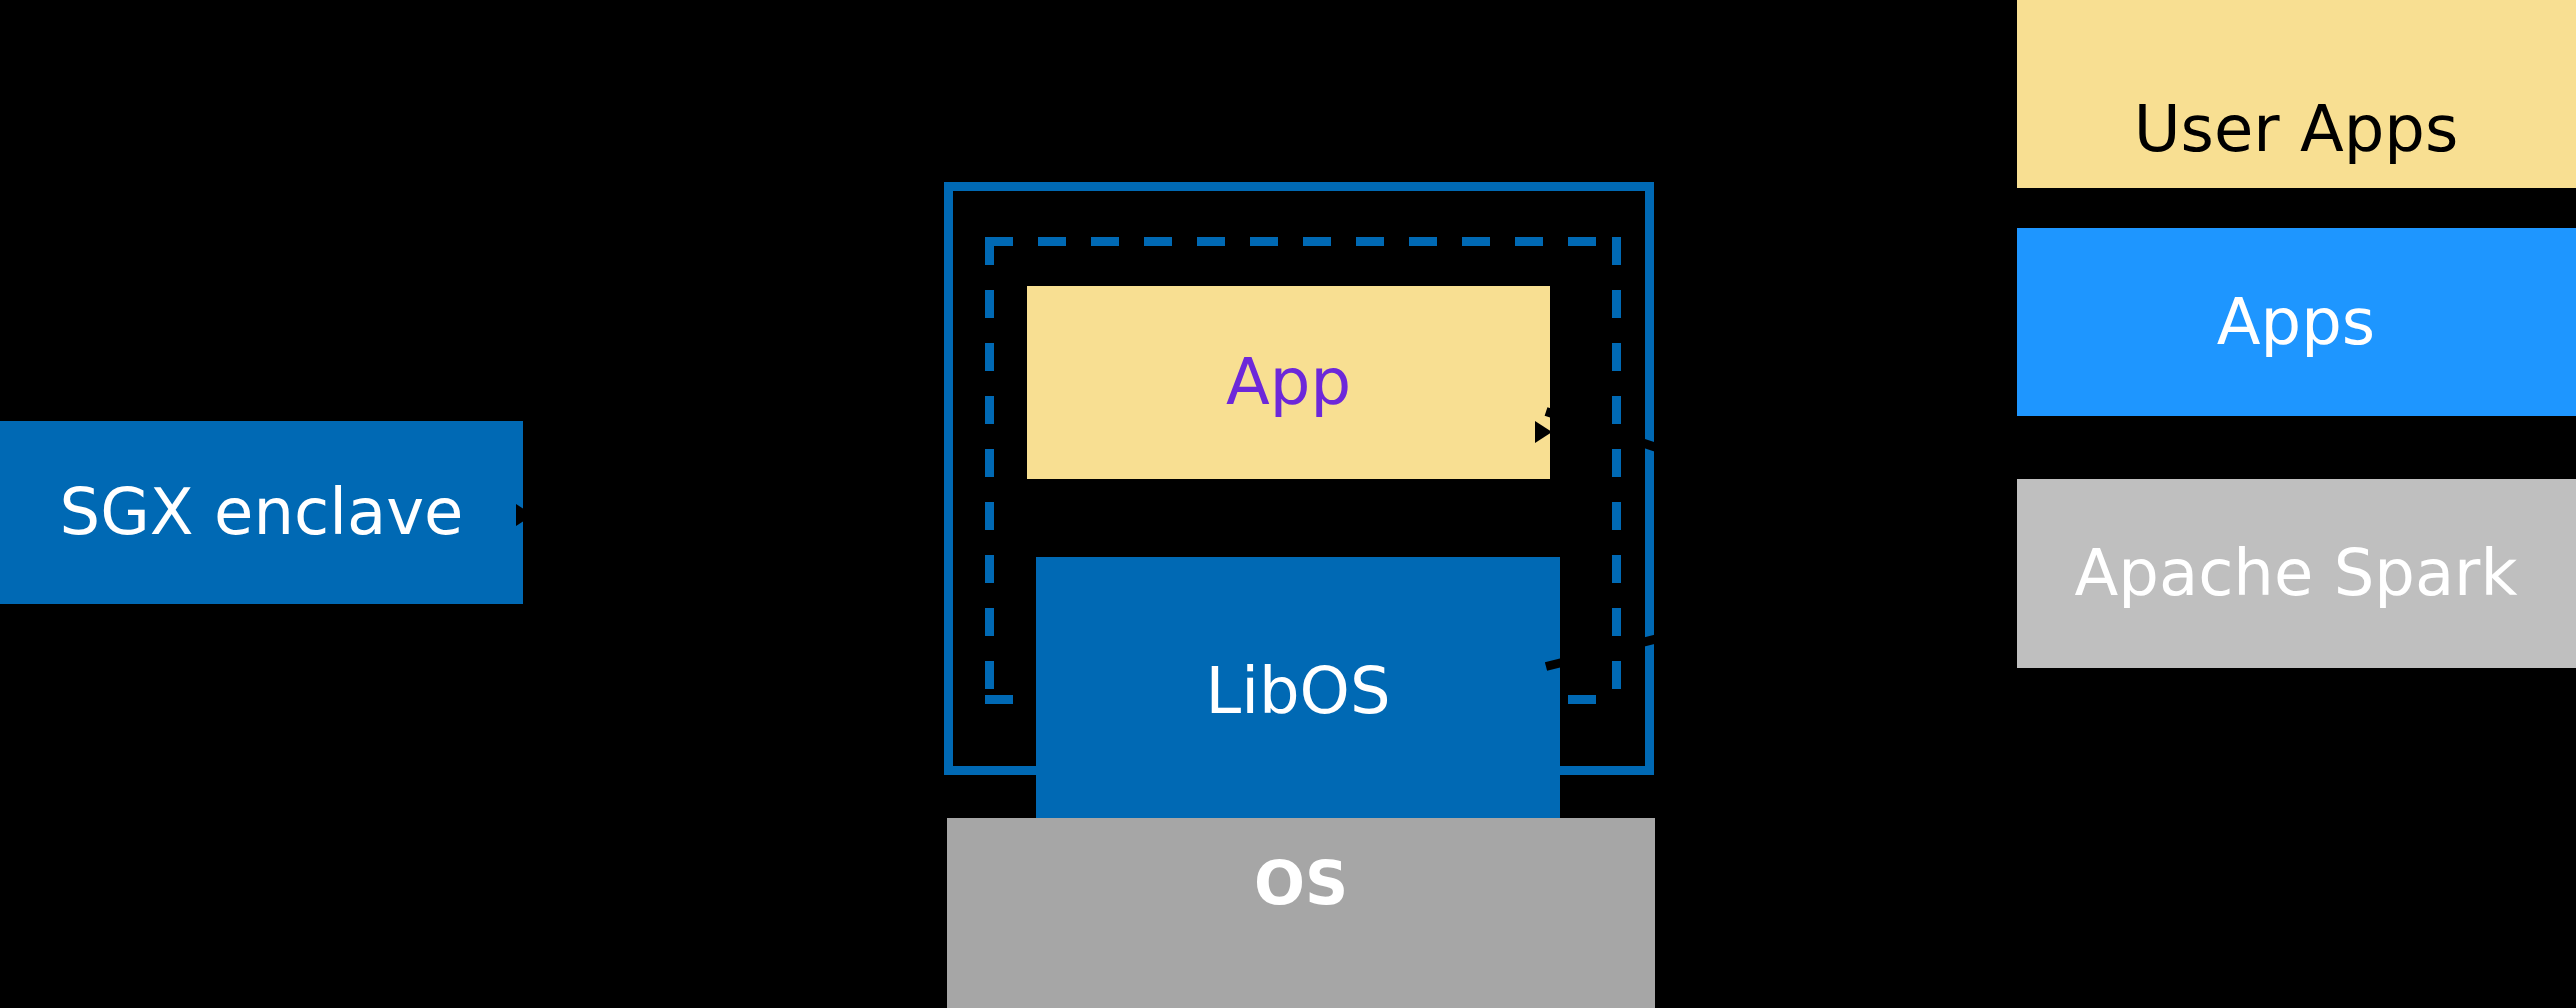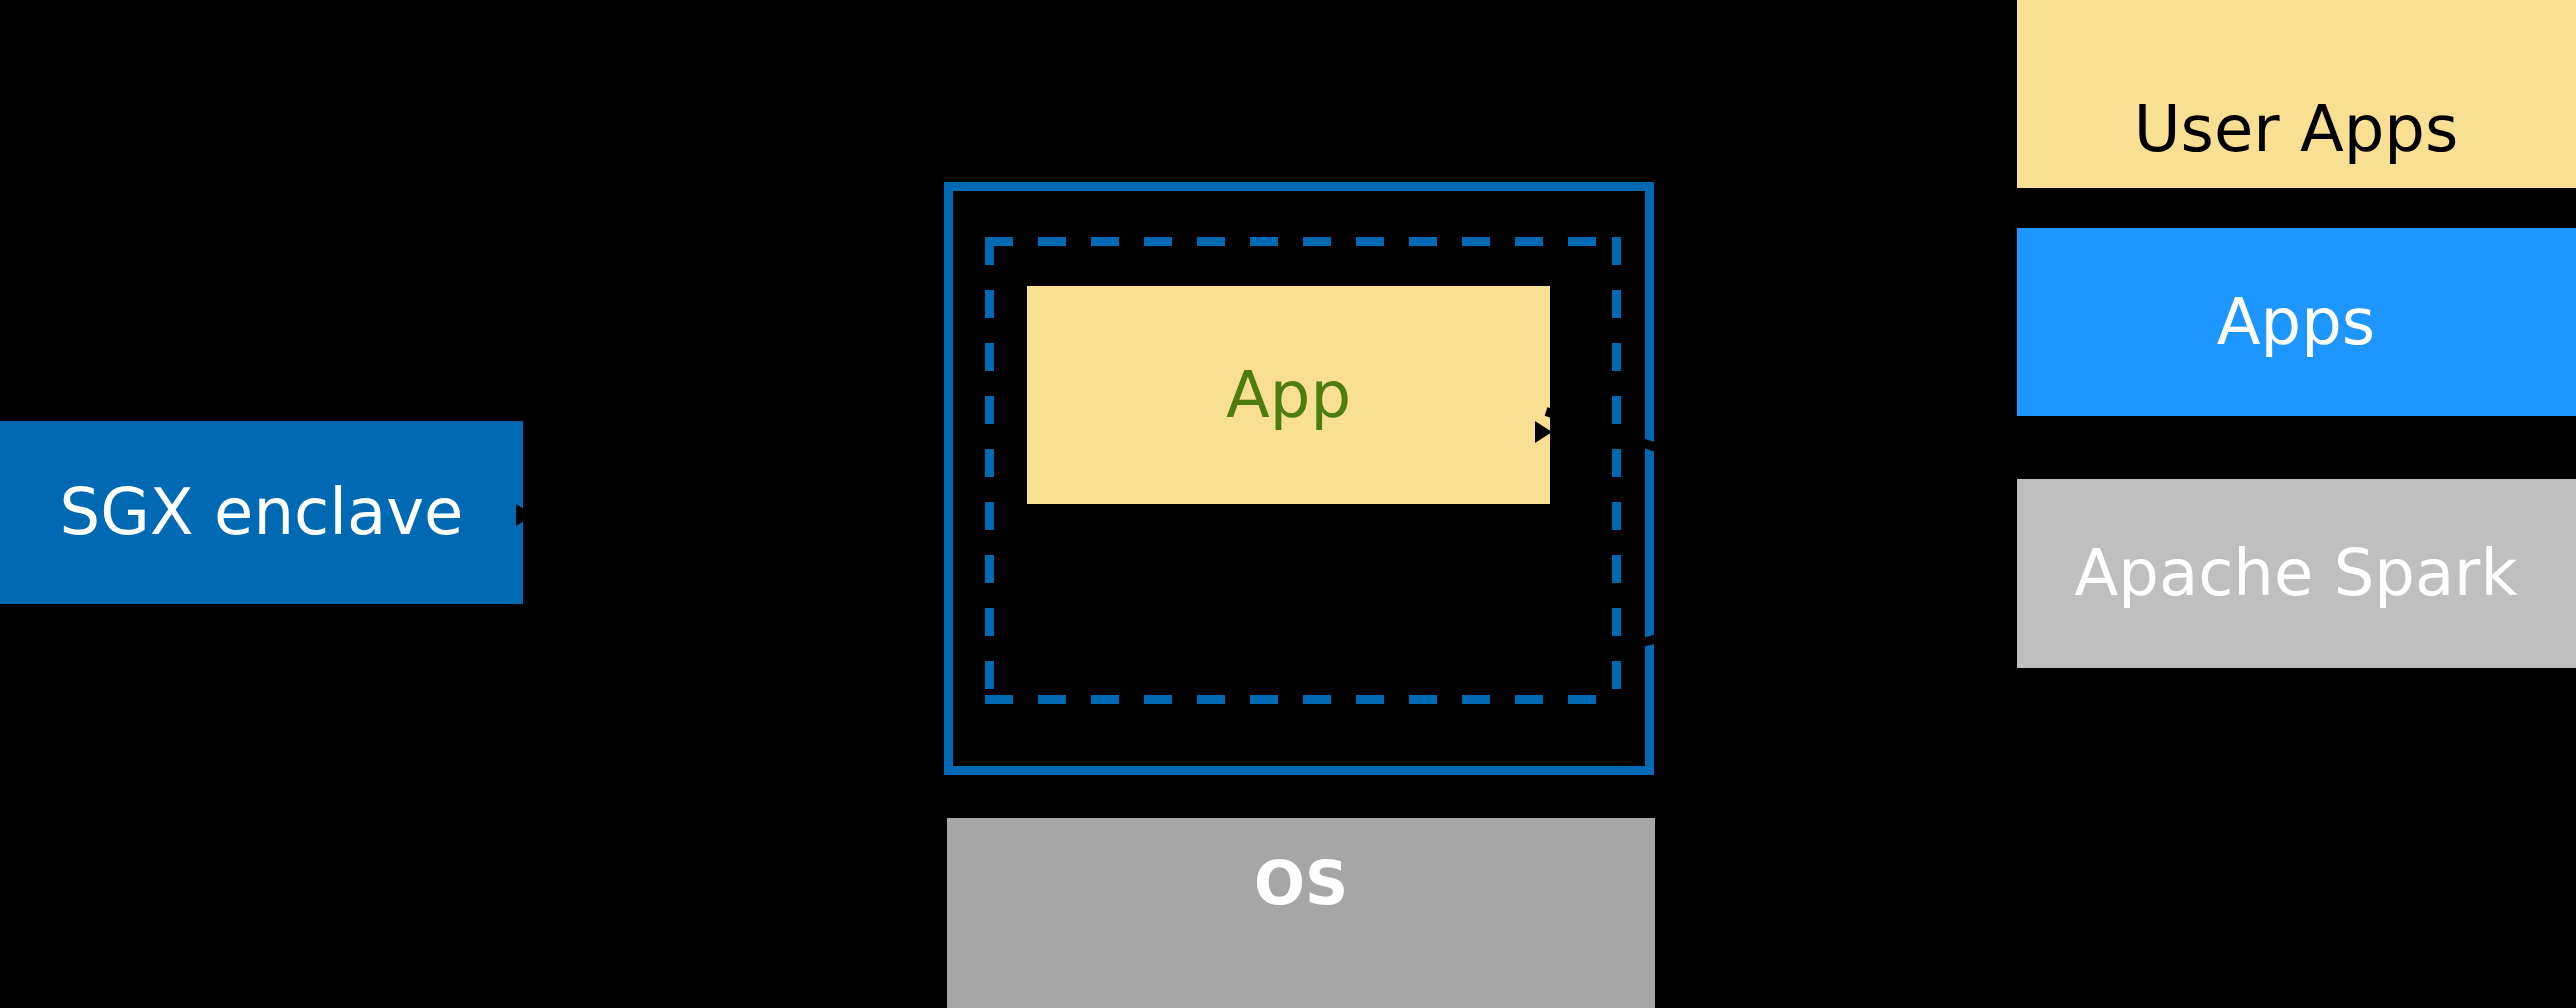--- a/index.html
+++ b/index.html
@@ -89,23 +89,23 @@
   #dash-top    { top: 0; }
   #dash-bottom { bottom: 0; }
   #dash-left   { left: 0; }
   #dash-right  { right: 0; }
 
   
   #app-box {
     left: 1027px;
     top: 286px;
     width: 523px;
-    height: 218px;
+    height: 193px;
     background: #F8DF92;
-    color: #4d7c0f;
+    color: #6d28d9;
     font-size: 64px;
     font-weight: 400;
     z-index: 5;
   }
 
   
   #libos-box {
     left: 1036px;
     top: 557px;
     width: 524px;
@@ -205,20 +205,23 @@
     <div class="dash-edge dash-h" id="dash-bottom"></div>
     <div class="dash-edge dash-v" id="dash-left"></div>
     <div class="dash-edge dash-v" id="dash-right"></div>
   </div>
 
   <div class="box" id="app-box">
     <span>App</span>
   </div>
   <div class="arrowhead" id="app-arrowhead"></div>
 
+  <div class="box" id="libos-box">
+    <span>LibOS</span>
+  </div>
 
   <div class="box" id="os-box">
     <span>OS</span>
   </div>
 
   <div class="box stack-box" id="user-apps-box">
     <span>User Apps</span>
   </div>
 
   <div class="box stack-box" id="bigdl-box">

